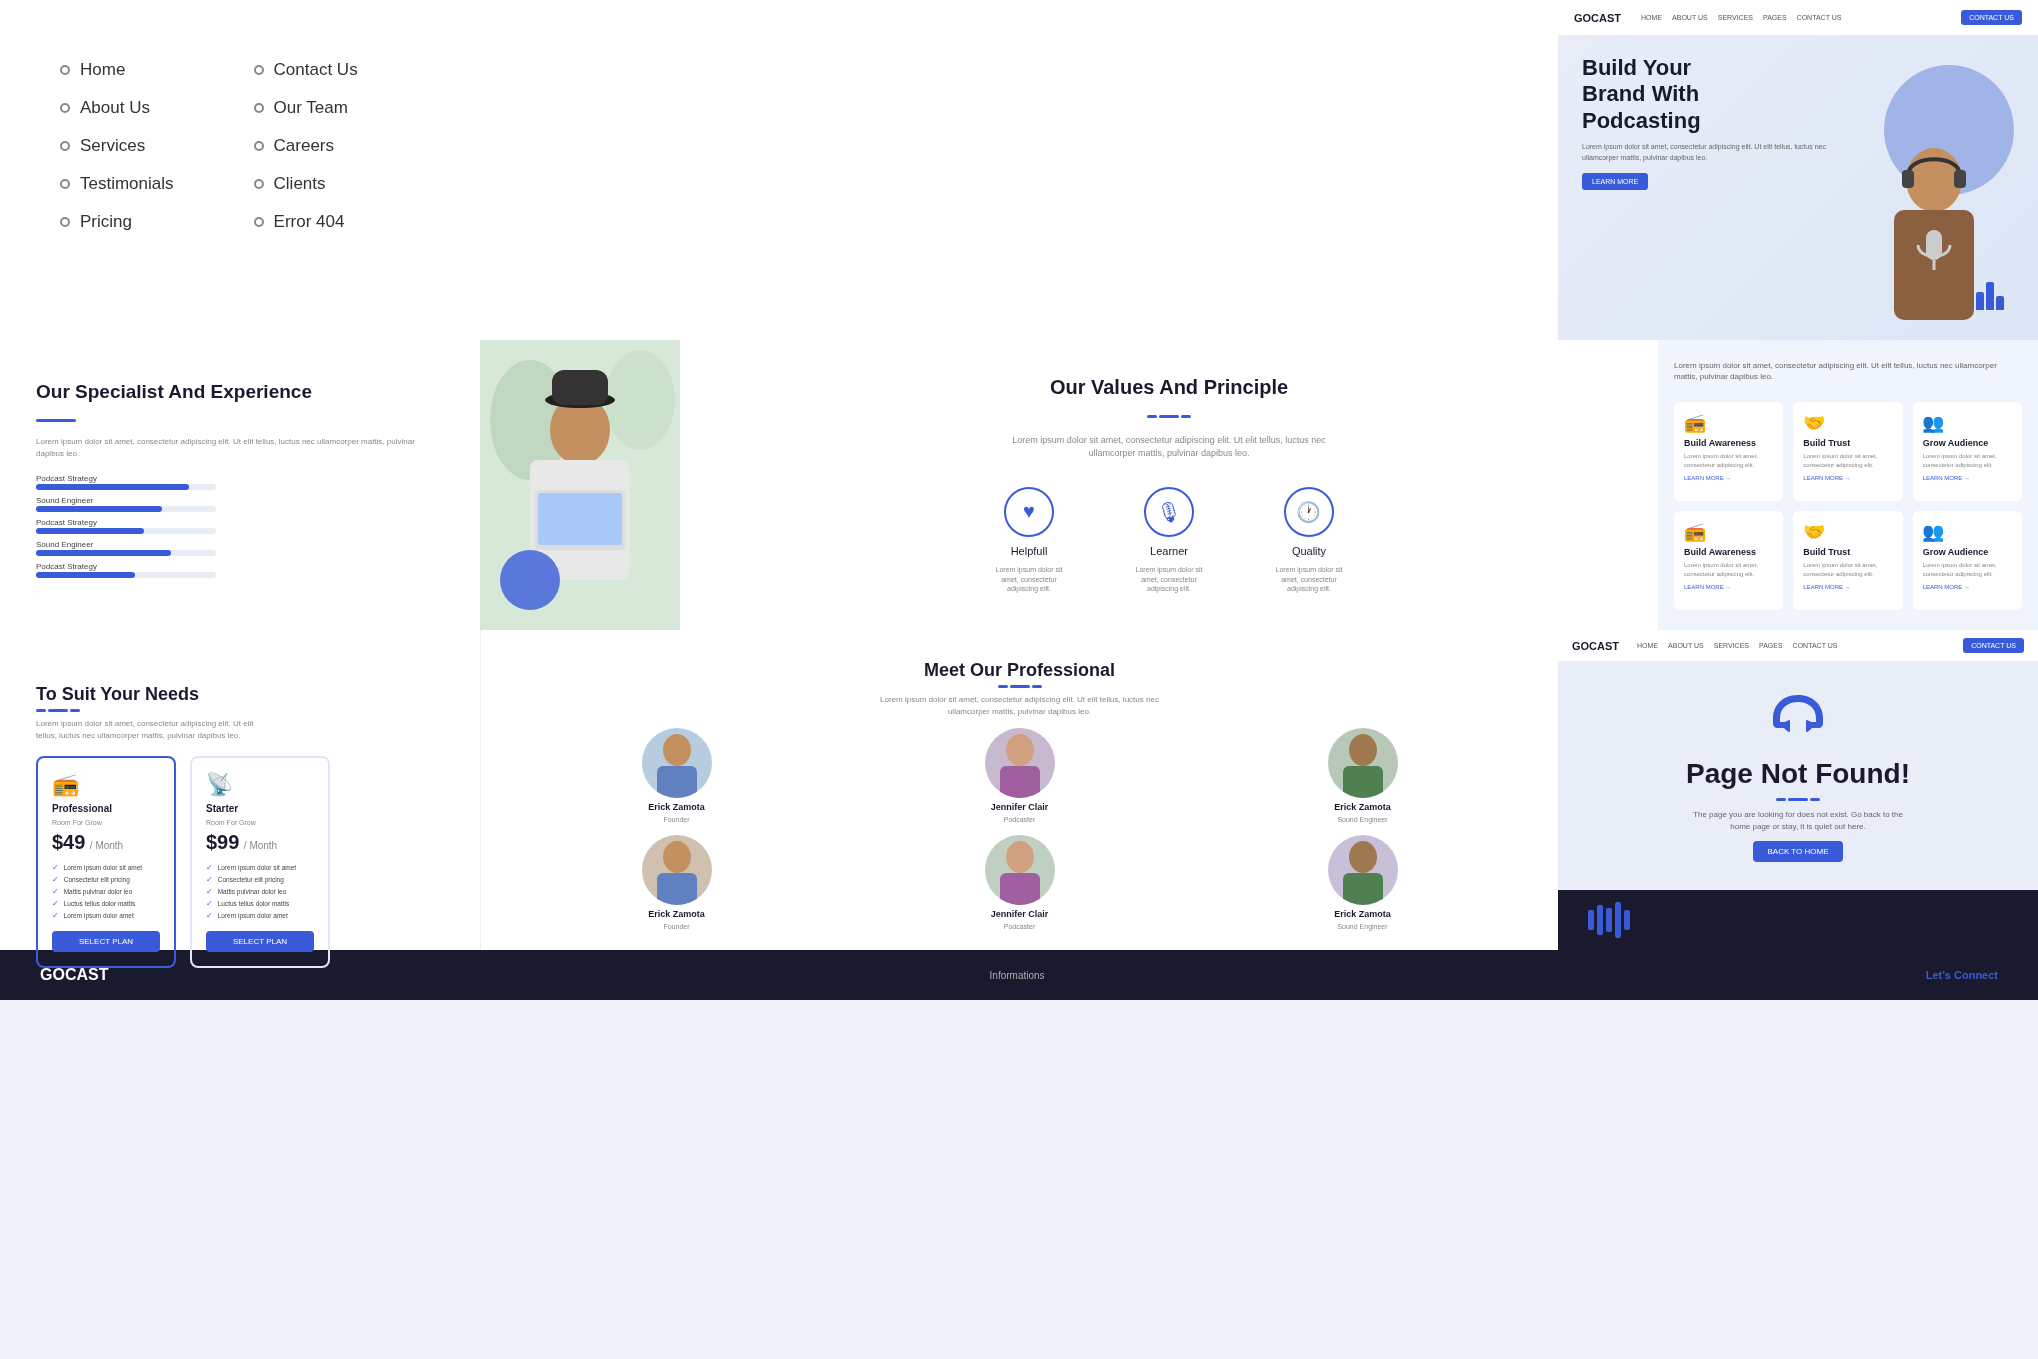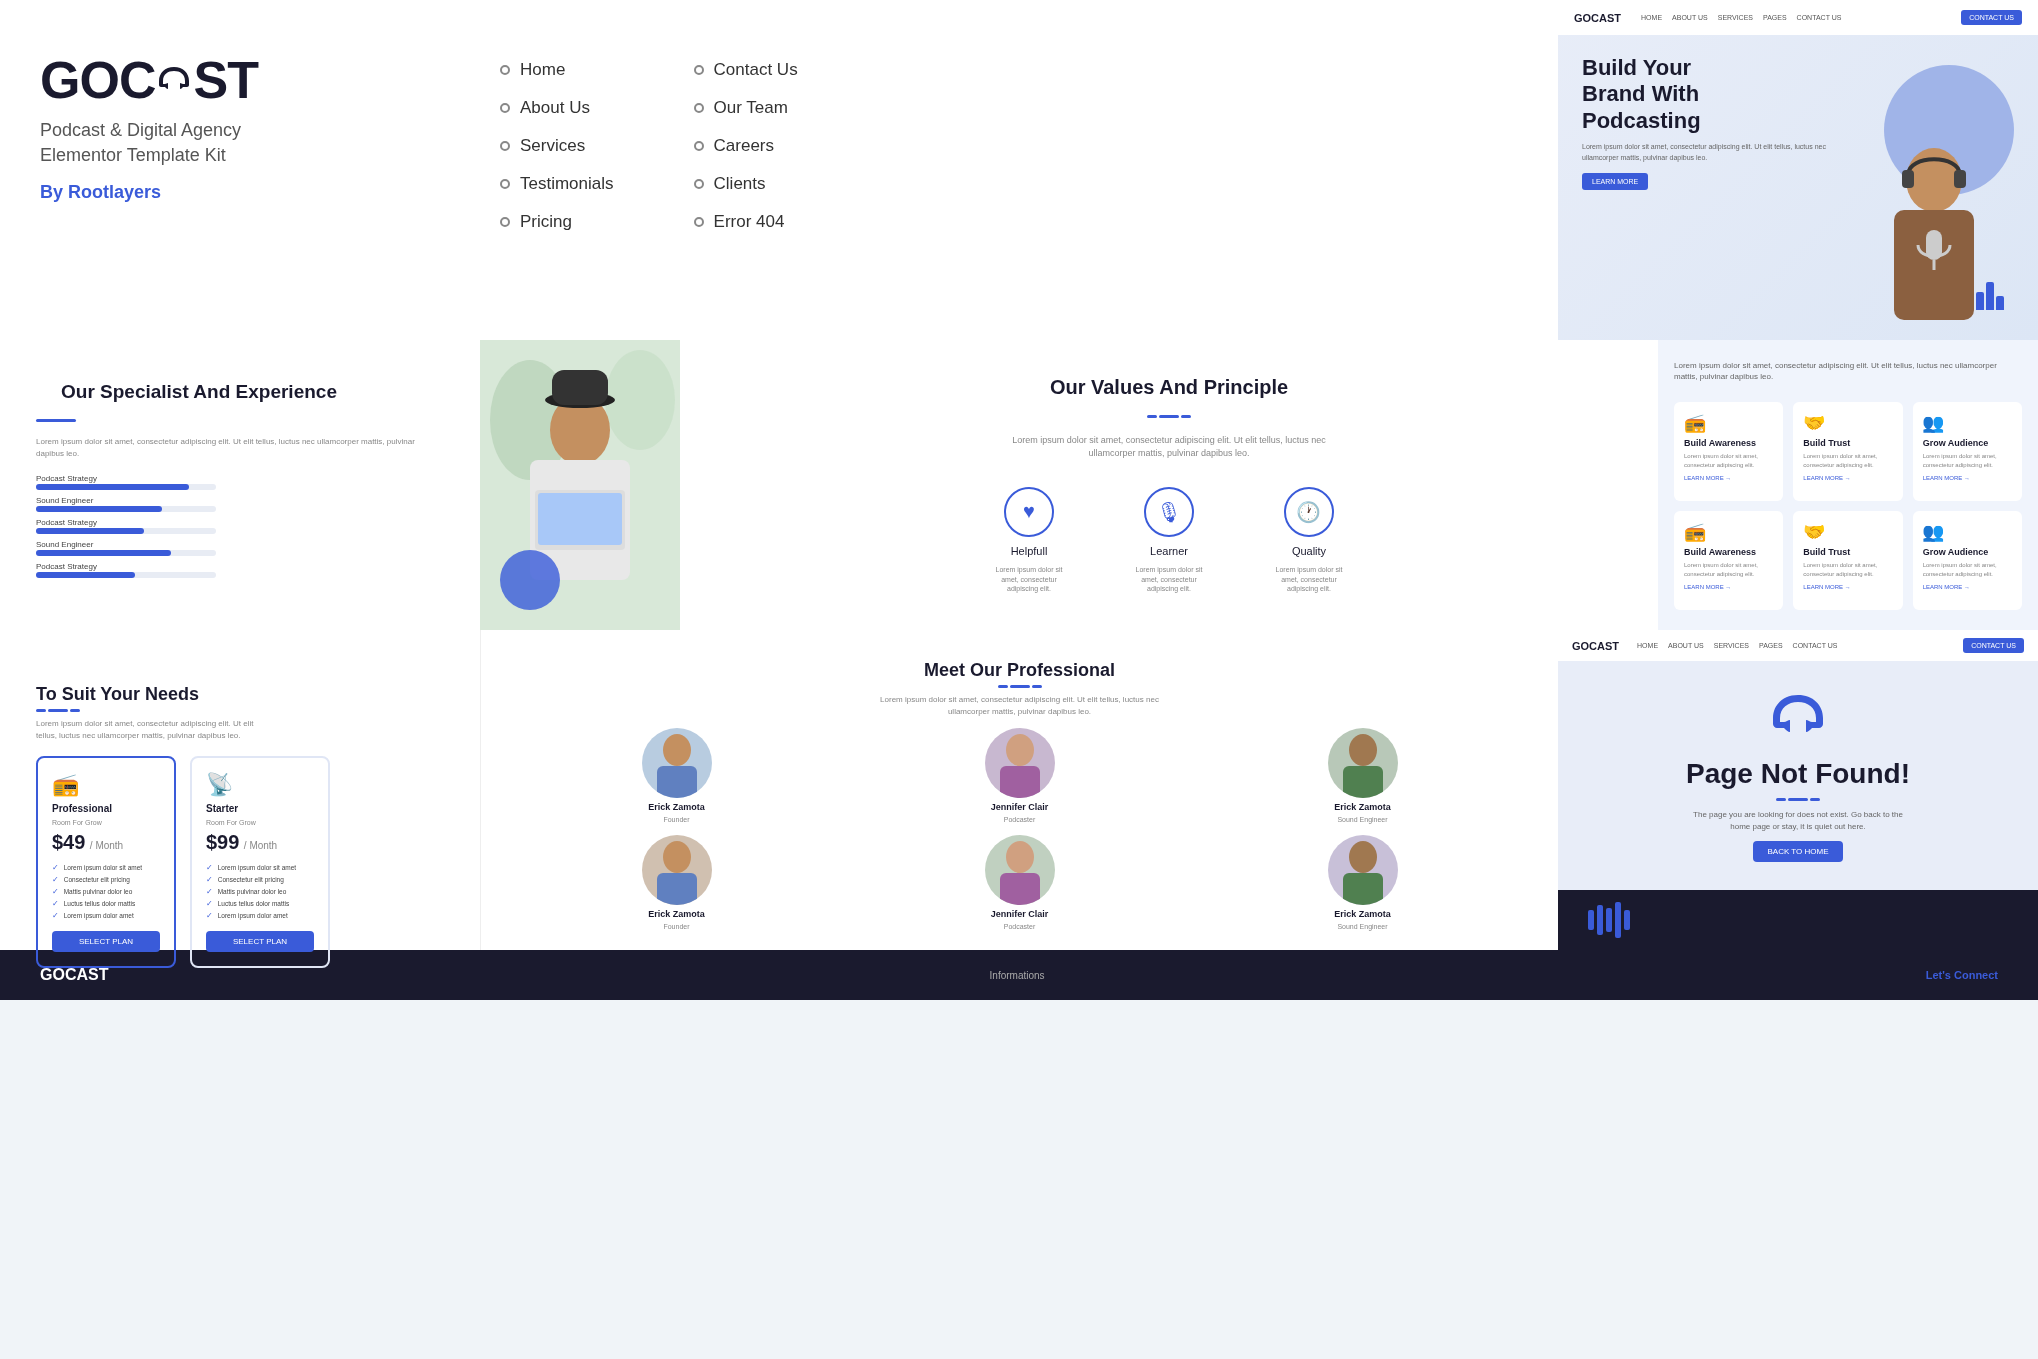--- a/index.html
+++ b/index.html
@@ -171,21 +171,20 @@
       padding: 40px 36px;
       display: flex;
       flex-direction: column;
       gap: 10px;
     }
     .specialist-title {
       font-size: 19px;
       font-weight: 800;
       color: #1a1a2e;
       line-height: 1.3;
-      margin-left: 25px;
     }
     .underline-wave {
       width: 40px;
       height: 3px;
       background: #3a5bd9;
       border-radius: 2px;
       margin: 4px 0;
     }
     .spec-desc {
       font-size: 8px;
@@ -541,34 +540,20 @@
     }
     .vb-logo { font-size: 16px; font-weight: 900; color: white; }
     .vb-label { font-size: 10px; color: #aaa; }
     .vb-connect { font-size: 11px; color: #3a5bd9; font-weight: 700; }
   </style>
 </head>
 <body>
 
 <div class="section-top">
 
-  <div class="section-top-left">
-    <div class="logo-text">
-      <span>GOC</span>
-      <svg width="38" height="38" viewBox="0 0 38 38">
-        <path d="M19 6 C10 6 4 12 4 20 L4 24 C4 25 5 26 6 26 L10 26 C11 27 12 28 13 28 L13 22 C12 22 11 23 10 23 L8 23 L8 20 C8 13 13 10 19 10 C25 10 30 13 30 20 L30 23 L28 23 C27 23 26 22 25 22 L25 28 C26 28 27 27 28 26 L32 26 C33 26 34 25 34 24 L34 20 C34 12 28 6 19 6Z" fill="#1a1a2e"></path>
-      </svg>
-      <span>ST</span>
-    </div>
-    <div class="logo-tagline">
-      <div>Podcast &amp; Digital Agency</div>
-      <div>Elementor Template Kit</div>
-    </div>
-    <div class="logo-by">By Rootlayers</div>
-  </div>
 
   <div class="section-top-nav">
     <div class="nav-col">
       <div class="nav-item">
           <span class="nav-dot"></span>
           <span>Home</span>
         </div>
       <div class="nav-item">
           <span class="nav-dot"></span>
           <span>About Us</span>

